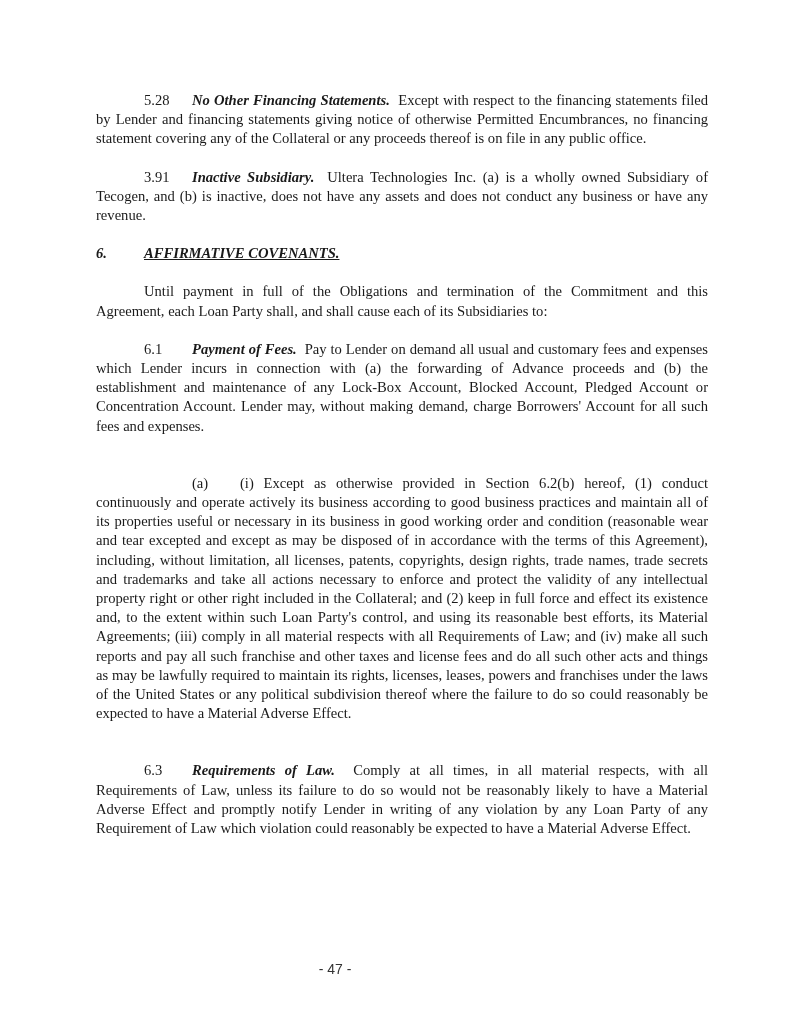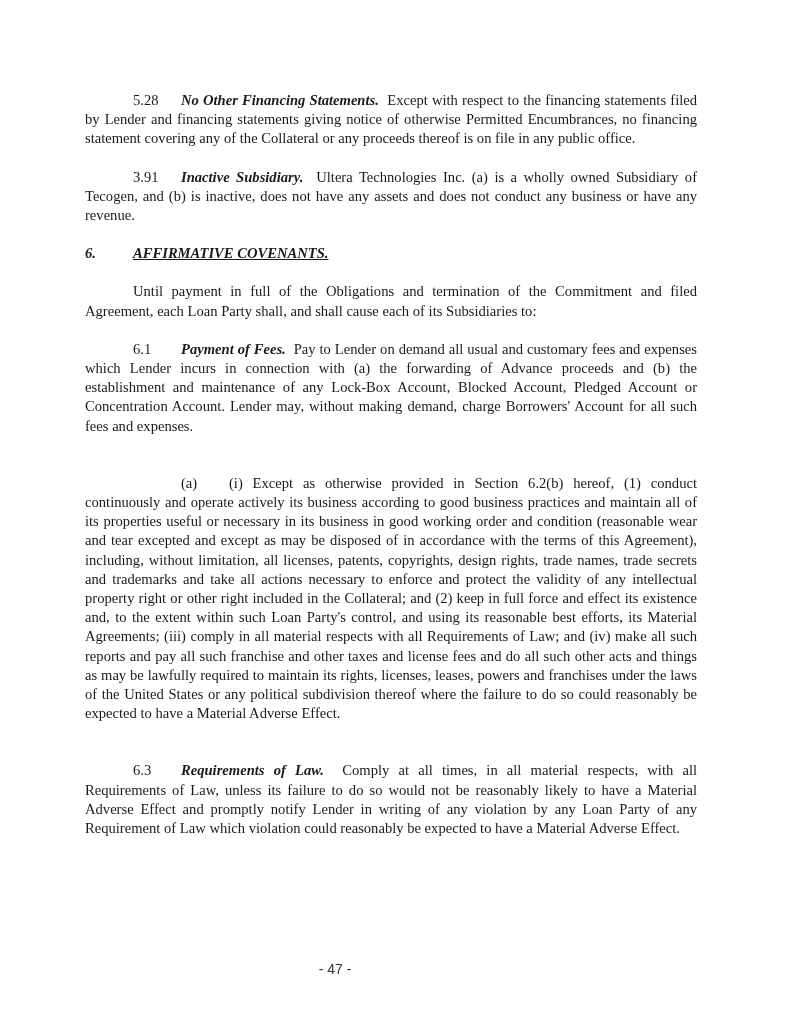--- a/index.html
+++ b/index.html
@@ -12,21 +12,21 @@
       height: 1024px;
       position: relative;
       overflow: hidden;
       font-family: "Liberation Serif", "DejaVu Serif", serif;
       color: #1a1a1a;
       font-size: 14.6px;
       line-height: 19.2px;
     }
     .page {
       position: absolute;
-      left: 85px;
+      left: 96px;
       top: 91px;
       width: 612px;
     }
     .para {
       margin: 0;
       text-align: justify;
       text-justify: inter-word;
     }
     .num {
       display: inline-block;
@@ -79,21 +79,21 @@
   <div class="gap-m"></div>
 
   <p class="para"><span class="num">3.91</span><span class="title">Inactive Subsidiary.</span>&nbsp; <span>Ultera Technologies Inc. (a) is a wholly owned Subsidiary of Tecogen, and (b) is inactive, does not have any assets and does not conduct any business or have any revenue.</span></p>
 
   <div class="gap-m"></div>
 
   <p class="heading"><span class="hnum">6.</span><span class="htext">AFFIRMATIVE COVENANTS.</span></p>
 
   <div class="gap-m"></div>
 
-  <p class="para indent">Until payment in full of the Obligations and termination of the Commitment and filed Agreement, each Loan Party shall, and shall cause each of its Subsidiaries to:</p>
+  <p class="para indent">Until payment in full of the Obligations and termination of the Commitment and this Agreement, each Loan Party shall, and shall cause each of its Subsidiaries to:</p>
 
   <div class="gap-m"></div>
 
   <p class="para"><span class="num">6.1</span><span class="title">Payment of Fees.</span>&nbsp; <span>Pay to Lender on demand all usual and customary fees and expenses which Lender incurs in connection with (a) the forwarding of Advance proceeds and (b) the establishment and maintenance of any Lock-Box Account, Blocked Account, Pledged Account or Concentration Account.  Lender may, without making demand, charge Borrowers' Account for all such fees and expenses.</span></p>
 
   <div class="gap-m"></div>
 
 
   <div class="gap-m"></div>
 

